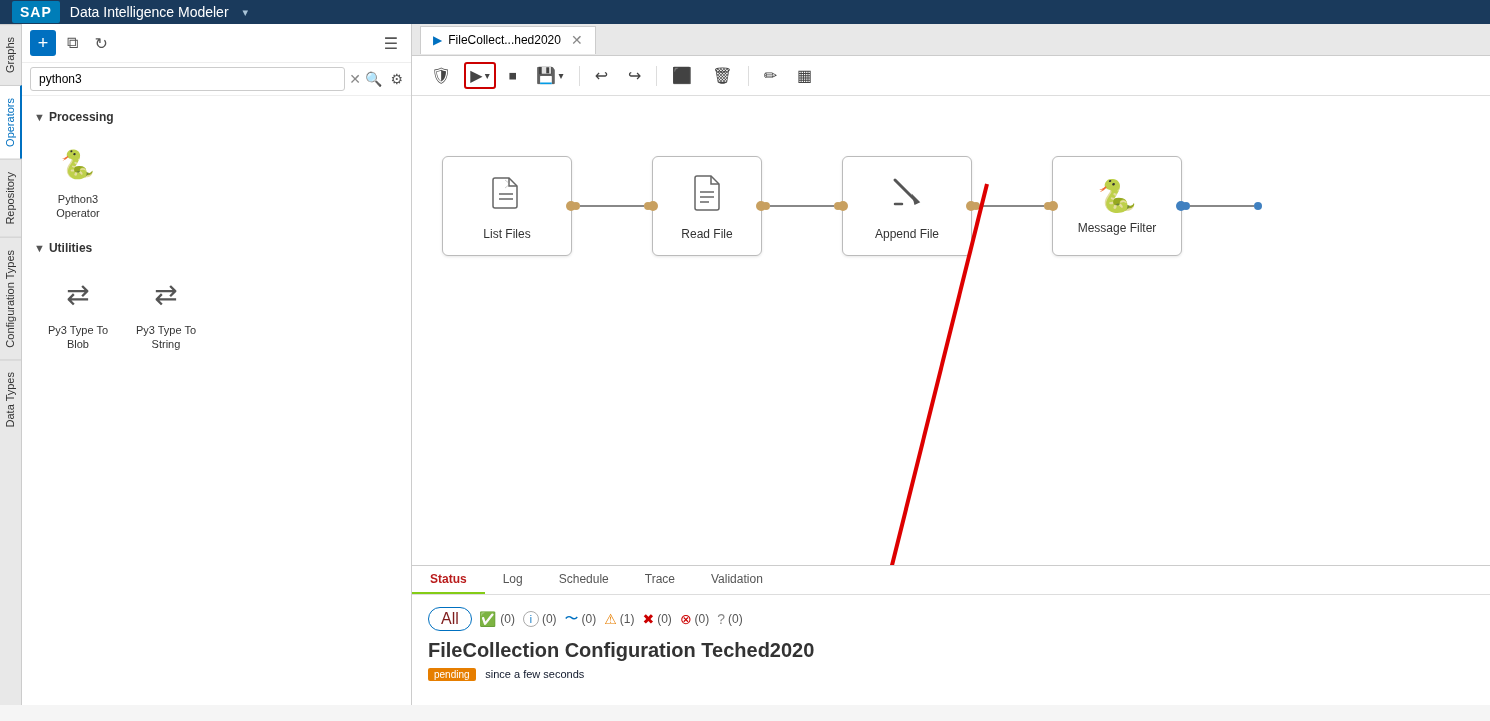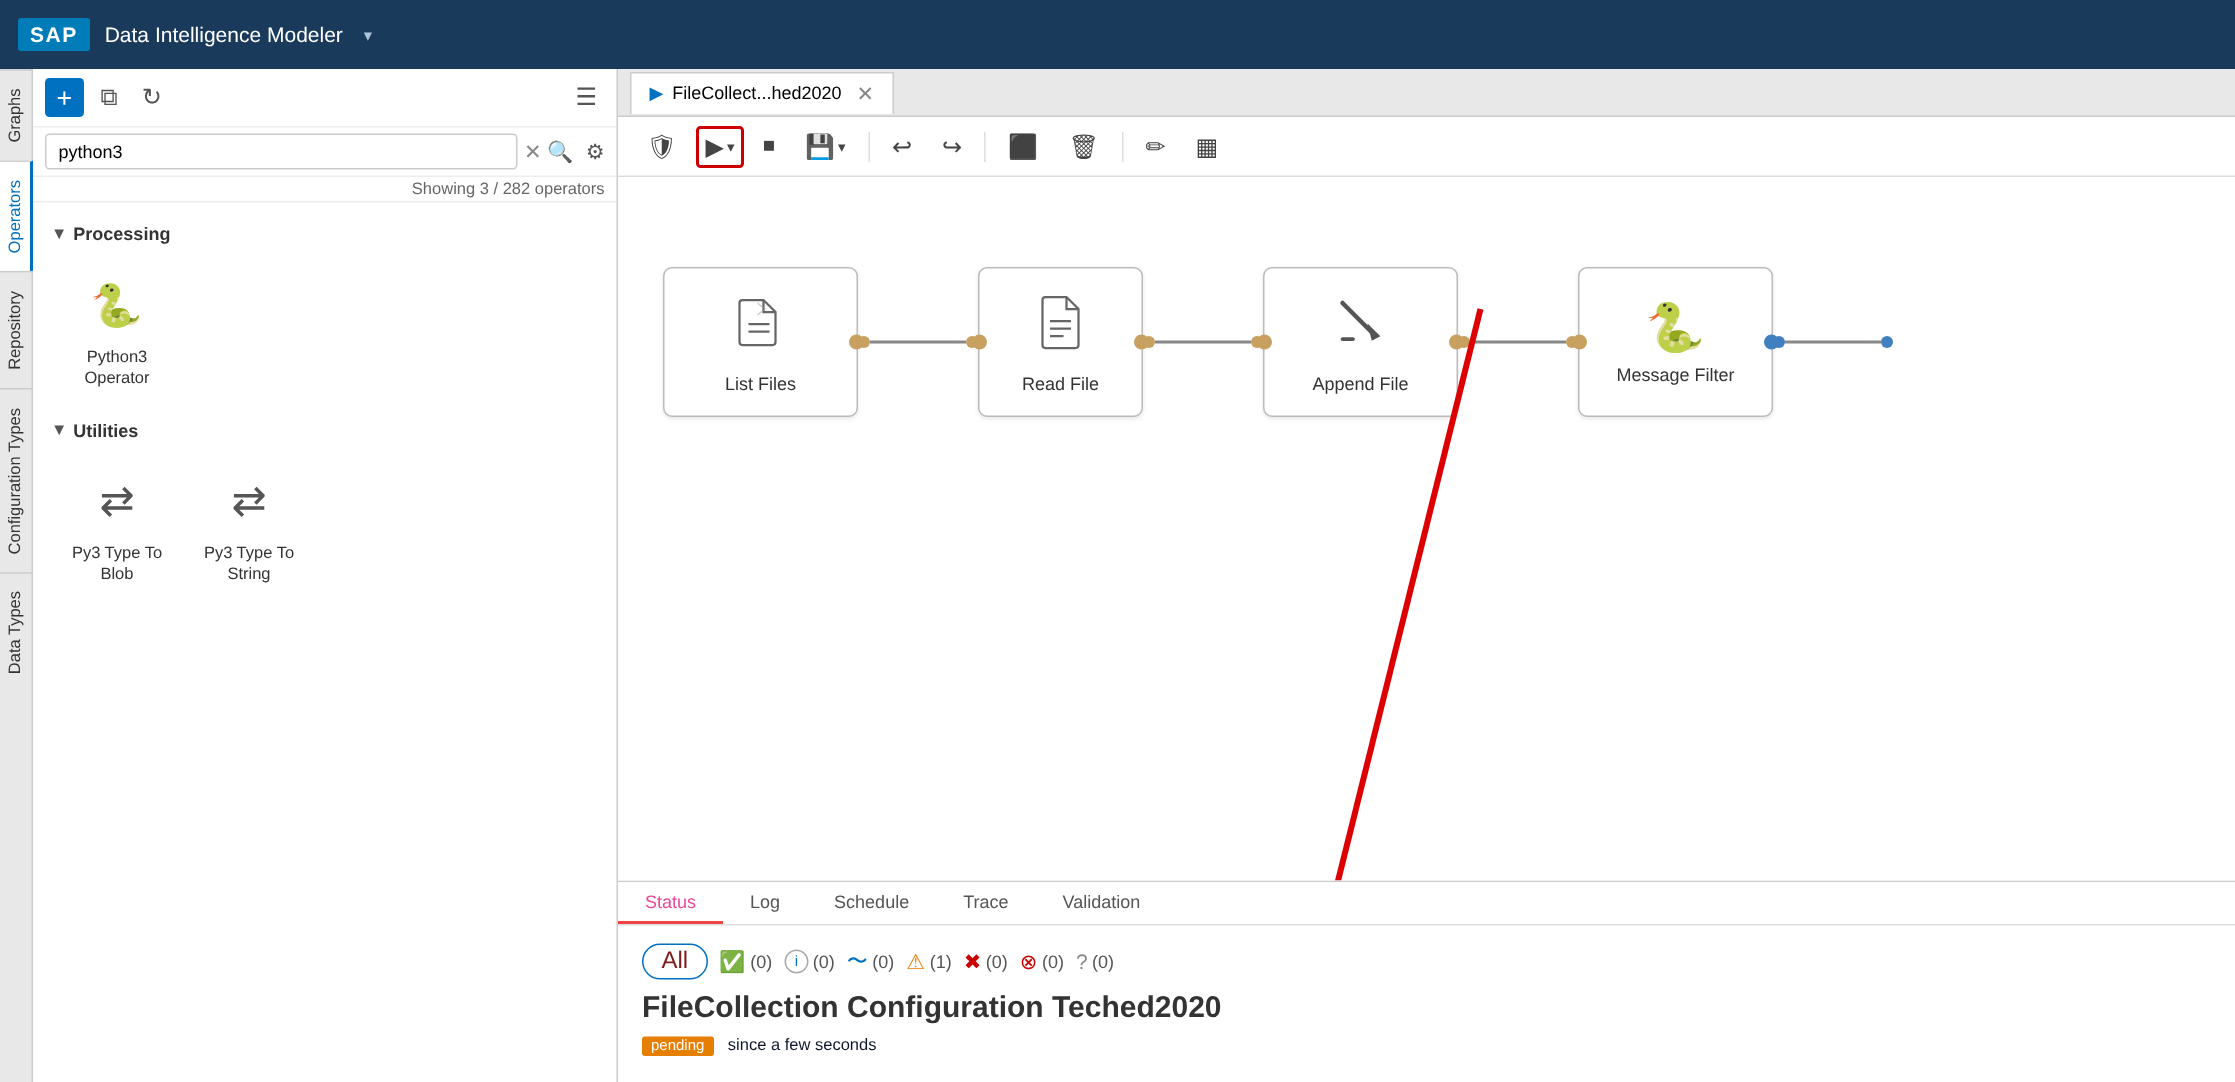--- a/index.html
+++ b/index.html
@@ -3,21 +3,21 @@
   <meta charset="utf-8">
   <style>
     * { box-sizing: border-box; margin: 0; padding: 0; }
     body { font-family: Arial, sans-serif; font-size: 13px; background: #f5f5f5; overflow: hidden; }
 
     
     .top-bar {
       display: flex;
       align-items: center;
       background: #1a3a5c;
-      height: 46px;
+      height: 24px;
       padding: 0 12px;
       gap: 10px;
     }
     .sap-logo {
       background: #007db8;
       color: white;
       font-weight: bold;
       font-size: 14px;
       padding: 3px 8px;
       border-radius: 2px;
@@ -301,23 +301,23 @@
       border-bottom: 1px solid #ddd;
     }
     .bottom-tab {
       padding: 6px 18px;
       font-size: 12px;
       cursor: pointer;
       border-bottom: 2px solid transparent;
       color: #555;
     }
     .bottom-tab.active {
-      border-bottom: 2px solid #ef4444;
-      color: #ec4899;
-      font-weight: normal;
+      border-bottom: 2px solid #84cc16;
+      color: #b91c1c;
+      font-weight: bold;
     }
     .bottom-content {
       padding: 8px 16px;
     }
     .status-filter-bar {
       display: flex;
       align-items: center;
       gap: 8px;
       padding: 4px 0 8px 0;
     }
@@ -399,21 +399,20 @@
       <button class="btn-icon">⧉</button>
       <button class="btn-icon">↻</button>
       <button class="btn-icon" style="margin-left:auto">☰</button>
     </div>
     <div class="search-bar">
       <input class="search-input" value="python3" type="text" style="">
       <span class="search-clear">✕</span>
       <span class="search-go">🔍</span>
       <span class="filter-btn">⚙</span>
     </div>
-    <div class="results-count">Showing 3 / 282 operators</div>
     <div class="operator-list">
 
       <div class="category-header">
         <span class="category-chevron">▼</span>
         <span>Processing</span>
       </div>
       <div class="operators-grid">
         <div class="operator-item">
           <div class="operator-icon">🐍</div>
           <div class="operator-name">Python3<br>Operator</div>

